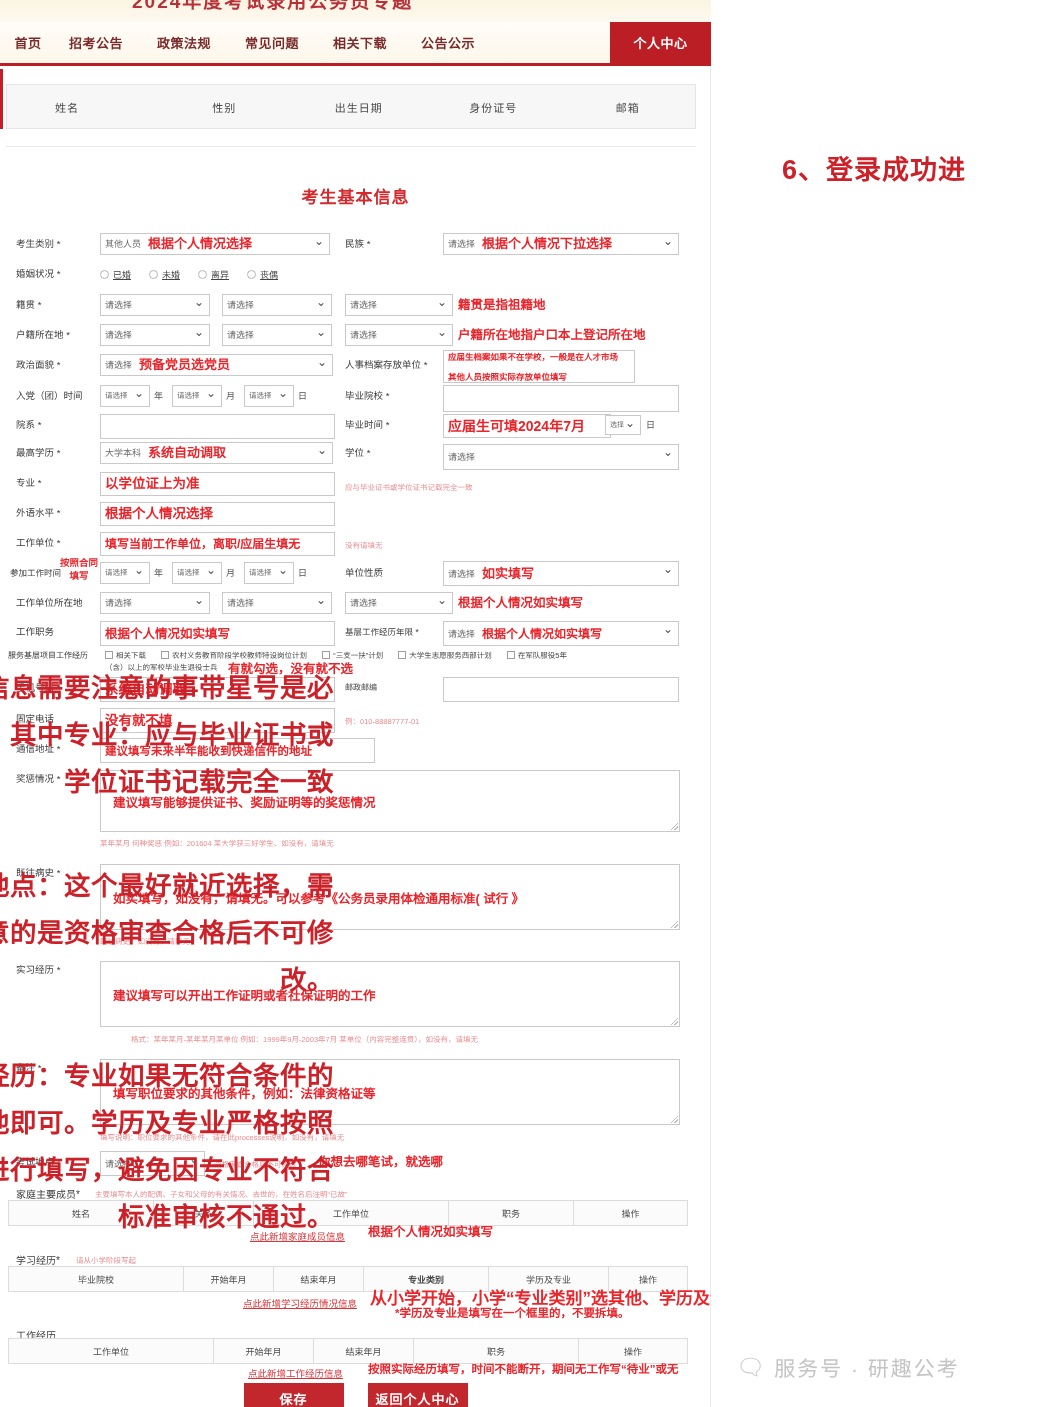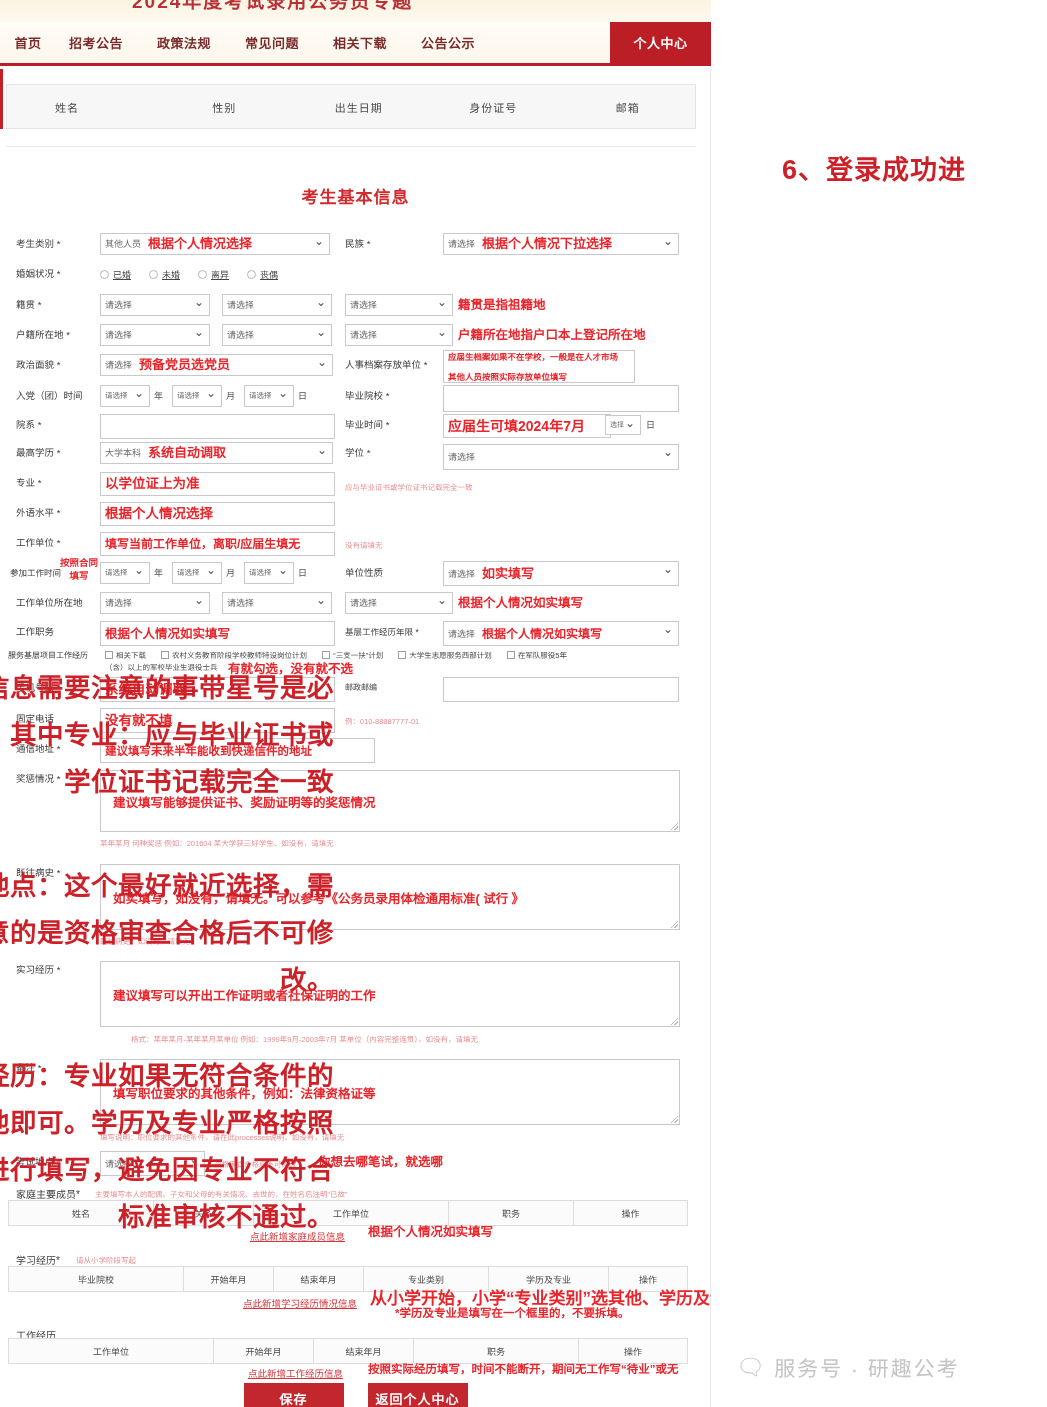--- a/index.html
+++ b/index.html
@@ -470,21 +470,21 @@
   </div>
   <div class="addlink" style="left:250px; top:1229px;">点此新增家庭成员信息</div>
   <div class="ann-out" style="left:368px; top:1219px;">根据个人情况如实填写</div>
 
   <div class="sectlabel" style="left:16px; top:1252px;"><span>学习经历</span>*</div>
   <div class="hint" style="left:76px; top:1254px;">请从小学阶段写起</div>
   <div class="tbl" style="left:8px; top:1266px; width:680px;">
     <div class="th" style="flex:0 0 175px;">毕业院校</div>
     <div class="th" style="flex:0 0 90px;">开始年月</div>
     <div class="th" style="flex:0 0 90px;">结束年月</div>
-    <div class="th" style="flex:0 0 125px;">专业类别</div>
+    <div class="th" style="flex:0 0 125px;font-weight:bold;">专业类别</div>
     <div class="th" style="flex:0 0 120px;">学历及专业</div>
     <div class="th" style="flex:1;">操作</div>
   </div>
   <div class="addlink" style="left:243px; top:1296px;">点此新增学习经历情况信息</div>
   <div class="ann-out" style="left:370px; top:1286px; font-size:17px;">从小学开始，小学“专业类别”选其他、学历及专业写“小学”</div>
   <div class="ann-out" style="left:395px; top:1300px; font-size:11.5px;">*学历及专业是填写在一个框里的，不要拆填。</div>
 
   <div class="sectlabel" style="left:16px; top:1327px;">工作经历</div>
   <div class="tbl" style="left:8px; top:1338px; width:680px;">
     <div class="th" style="flex:0 0 205px;">工作单位</div>

